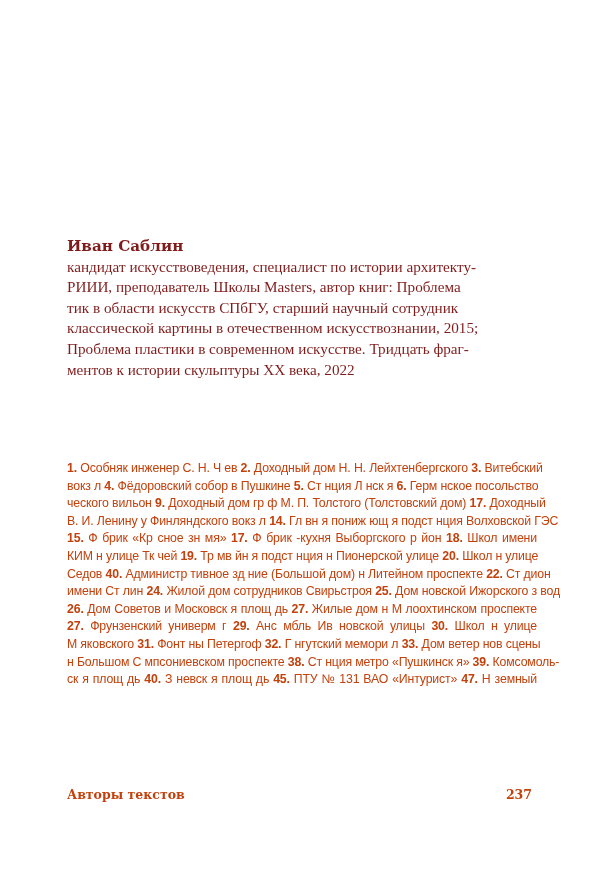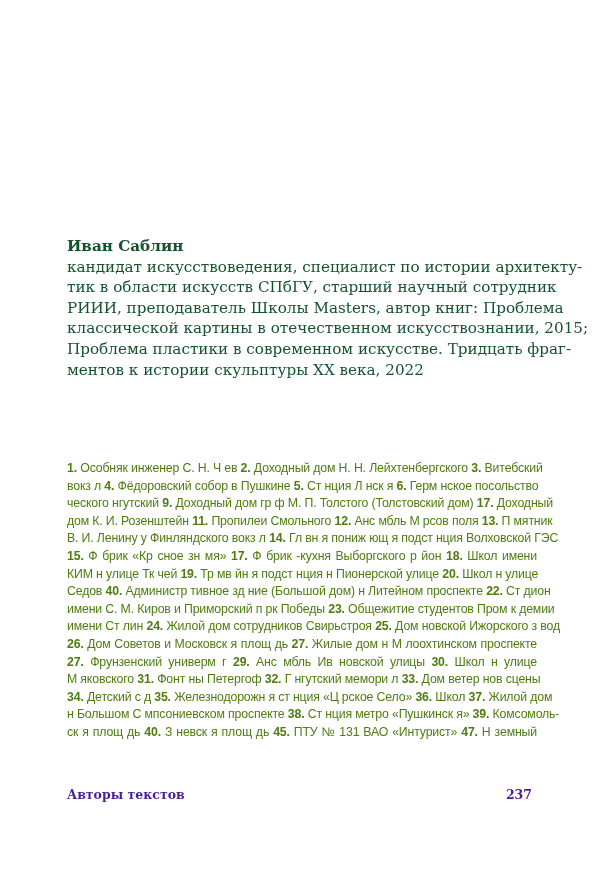--- a/index.html
+++ b/index.html
@@ -1,53 +1,50 @@
 <!DOCTYPE html>
 <html><head>
 <meta charset="utf-8">
 <style>
   html, body { margin: 0; padding: 0; background: #ffffff; }
   body { width: 600px; height: 875px; position: relative; overflow: hidden; color: #2a2a2a; }
-  .bio { position: absolute; left: 67px; top: 236px; width: 470px; font-family: "DejaVu Serif", serif; font-size: 15.2px; line-height: 20.6px; color: #14532d; }
+  .bio { position: absolute; left: 67px; top: 236px; width: 470px; font-family: "DejaVu Serif", serif; font-size: 15.2px; line-height: 20.6px; color: #7f1d1d; }
   .bio-name { font-weight: bold; display: block; }
-  .bio-line { display: block; white-space: nowrap; }
-  .captions { position: absolute; left: 67px; top: 460px; width: 470px; font-family: "Liberation Sans", sans-serif; font-size: 12.3px; line-height: 17.6px; color: #4d7c0f; letter-spacing: -0.15px; }
+  .bio-line { display: block; white-space: nowrap; font-family: Liberation Serif, serif; }
+  .captions { position: absolute; left: 67px; top: 460px; width: 470px; font-family: "Liberation Sans", sans-serif; font-size: 12.3px; line-height: 17.6px; color: #c2410c; letter-spacing: -0.15px; }
   .cap-line { display: block; white-space: nowrap; text-align: justify; text-align-last: justify; }
   .cap-line.last { text-align-last: left; }
   .num { font-weight: bold; }
-  .footer { position: absolute; left: 67px; top: 787px; width: 465px; font-family: "DejaVu Serif", serif; font-size: 12.5px; font-weight: bold; color: #4c1d95; display: flex; justify-content: space-between; }
+  .footer { position: absolute; left: 67px; top: 787px; width: 465px; font-family: "DejaVu Serif", serif; font-size: 12.5px; font-weight: bold; color: #c2410c; display: flex; justify-content: space-between; }
 </style>
 </head>
 <body>
 
 <div class="bio">
   <span class="bio-name">Иван Саблин</span>
   <span class="bio-line">кандидат искусствоведения, специалист по истории архитекту-</span>
+  <span class="bio-line">РИИИ, преподаватель Школы Masters, автор книг: Проблема</span>
   <span class="bio-line">тик в области искусств СПбГУ, старший научный сотрудник</span>
-  <span class="bio-line">РИИИ, преподаватель Школы Masters, автор книг: Проблема</span>
   <span class="bio-line">классической картины в отечественном искусствознании, 2015;</span>
   <span class="bio-line">Проблема пластики в современном искусстве. Тридцать фраг-</span>
   <span class="bio-line">ментов к истории скульптуры XX века, 2022</span>
 </div>
 
 <div class="captions" id="captions">
     <span class="cap-line"><span class="num">1.</span><span> Особняк инженер   С. Н. Ч  ев   </span><span class="num">2.</span><span> Доходный дом Н. Н. Лейхтенбергского </span><span class="num">3.</span><span> Витебский</span></span>
     <span class="cap-line"><span>вокз  л </span><span class="num">4.</span><span> Фёдоровский собор в Пушкине </span><span class="num">5.</span><span> Ст   нция Л  нск  я </span><span class="num">6.</span><span> Герм  нское посольство</span></span>
-    <span class="cap-line"><span>ческого нгутский   </span><span class="num">9.</span><span> Доходный дом гр  ф   М. П. Толстого (Толстовский дом) </span><span class="num">17.</span><span> Доходный</span></span>
-    <span class="cap-line"><span>дом К. И. Розенштейн   </span><span class="num">11.</span><span> Пропилеи Смольного </span><span class="num">12.</span><span> Анс  мбль М  рсов   поля </span><span class="num">13.</span><span> П  мятник</span></span>
+    <span class="cap-line"><span>ческого вильон   </span><span class="num">9.</span><span> Доходный дом гр  ф   М. П. Толстого (Толстовский дом) </span><span class="num">17.</span><span> Доходный</span></span>
     <span class="cap-line"><span>В. И. Ленину у Финляндского вокз  л  </span><span class="num">14.</span><span> Гл  вн  я пониж  ющ  я подст  нция Волховской ГЭС</span></span>
     <span class="cap-line"><span class="num">15.</span><span> Ф  брик   «Кр  сное зн  мя» </span><span class="num">17.</span><span> Ф  брик  -кухня Выборгского р  йон   </span><span class="num">18.</span><span> Школ   имени</span></span>
     <span class="cap-line"><span>КИМ   н   улице Тк  чей </span><span class="num">19.</span><span> Тр  мв  йн  я подст  нция н   Пионерской улице </span><span class="num">20.</span><span> Школ   н   улице</span></span>
     <span class="cap-line"><span>Седов   </span><span class="num">40.</span><span> Администр  тивное зд  ние (Большой дом) н   Литейном проспекте </span><span class="num">22.</span><span> Ст  дион</span></span>
-    <span class="cap-line"><span>имени С. М. Киров   и Приморский п  рк Победы </span><span class="num">23.</span><span> Общежитие студентов Пром  к  демии</span></span>
     <span class="cap-line"><span>имени Ст  лин   </span><span class="num">24.</span><span> Жилой дом сотрудников Свирьстроя </span><span class="num">25.</span><span> Дом новской Ижорского з  вод</span></span>
     <span class="cap-line"><span class="num">26.</span><span> Дом Советов и Московск  я площ  дь </span><span class="num">27.</span><span> Жилые дом   н   М  лоохтинском проспекте</span></span>
     <span class="cap-line"><span class="num">27.</span><span> Фрунзенский универм  г </span><span class="num">29.</span><span> Анс  мбль Ив  новской улицы </span><span class="num">30.</span><span> Школ   н   улице</span></span>
     <span class="cap-line"><span>М  яковского </span><span class="num">31.</span><span> Фонт  ны Петергоф   </span><span class="num">32.</span><span> Г  нгутский мемори  л </span><span class="num">33.</span><span> Дом ветер  нов сцены</span></span>
-    <span class="cap-line"><span class="num">34.</span><span> Детский с  д </span><span class="num">35.</span><span> Железнодорожн  я ст  нция «Ц  рское Село» </span><span class="num">36.</span><span> Школ   </span><span class="num">37.</span><span> Жилой дом</span></span>
     <span class="cap-line"><span>н   Большом С  мпсониевском проспекте </span><span class="num">38.</span><span> Ст  нция метро «Пушкинск  я» </span><span class="num">39.</span><span> Комсомоль-</span></span>
     <span class="cap-line"><span>ск  я площ  дь </span><span class="num">40.</span><span> З  невск  я площ  дь </span><span class="num">45.</span><span> ПТУ № 131 ВАО «Интурист» </span><span class="num">47.</span><span> Н  земный</span></span>
   </div>
 
 <div class="footer">
   <span>Авторы текстов</span>
   <span>237</span>
 </div>
 
 </body></html>

